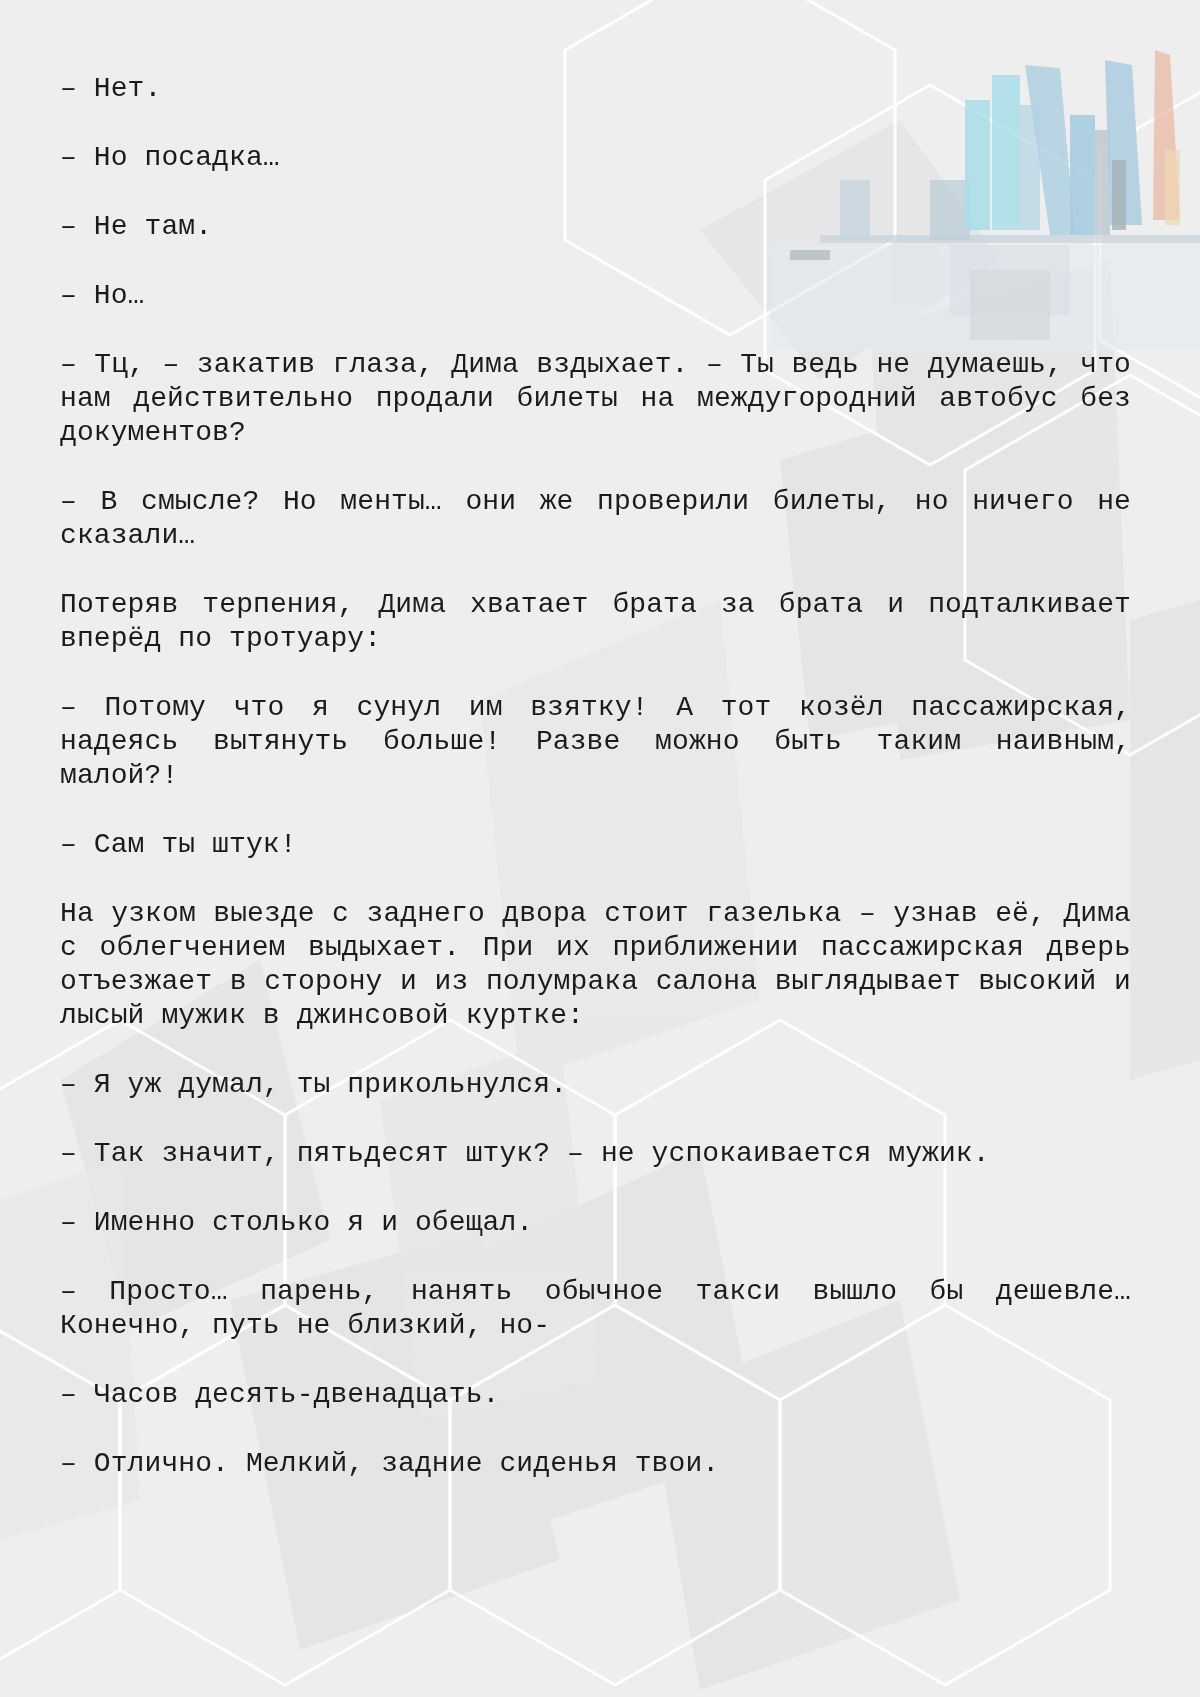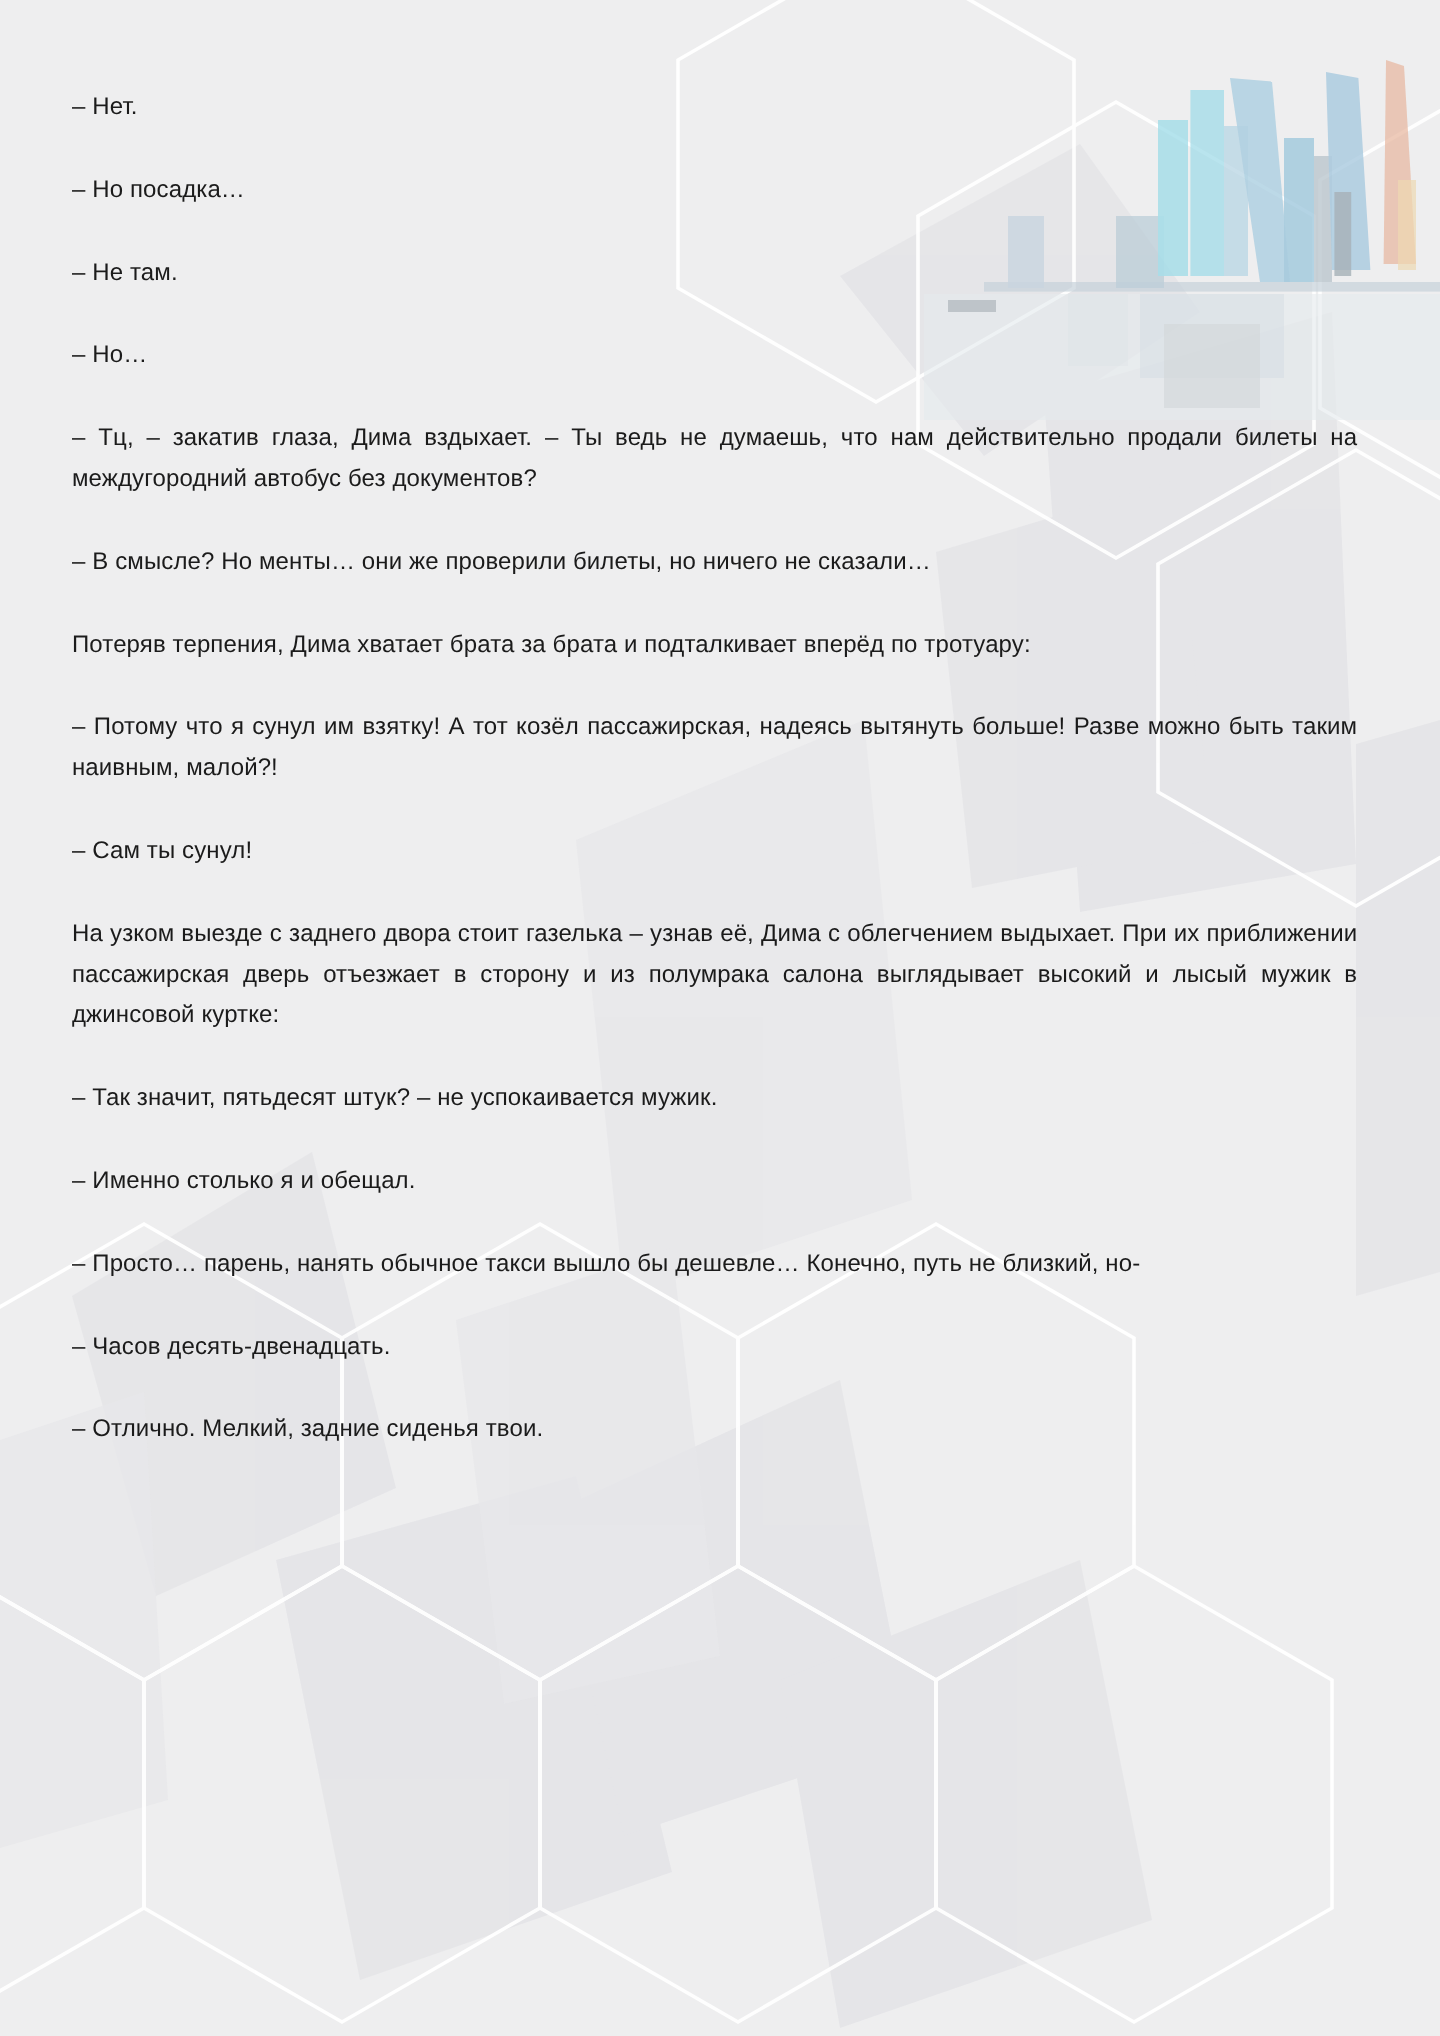--- a/index.html
+++ b/index.html
@@ -5,21 +5,21 @@
   html, body { margin: 0; padding: 0; }
   body {
     width: 1200px; height: 1697px; position: relative; overflow: hidden;
     background: #eeeeef;
     font-family: "Liberation Sans", "DejaVu Sans", sans-serif;
   }
   .bg { position: absolute; inset: 0; z-index: 0; }
   .skyline { position: absolute; right: 0; top: 20px; width: 430px; height: 330px; z-index: 0; opacity: 0.85; }
   .page-text {
     position: absolute; left: 60px; top: 72px; width: 1071px; z-index: 1;
-    color: #1b1b1b; font-size: 20px; line-height: 34px;
+    color: #1b1b1b; font-size: 28px; line-height: 34px; font-family: Liberation Mono, monospace;
   }
   .page-text p {
     margin: 0 0 35px 0; text-align: justify; text-align-last: left;
     letter-spacing: 0.1px;
   }
 </style>
 </head>
 <body>
 
 <svg class="bg" width="1200" height="1697" viewBox="0 0 1200 1697">
@@ -78,20 +78,21 @@
 
 <div class="page-text">
   <p>– Нет.</p>
   <p>– Но посадка…</p>
   <p>– Не там.</p>
   <p>– Но…</p>
   <p>– Тц, – закатив глаза, Дима вздыхает. – Ты ведь не думаешь, что нам действительно продали билеты на междугородний автобус без документов?</p>
   <p>– В смысле? Но менты… они же проверили билеты, но ничего не сказали…</p>
   <p>Потеряв терпения, Дима хватает брата за брата и подталкивает вперёд по тротуару:</p>
   <p>– Потому что я сунул им взятку! А тот козёл пассажирская, надеясь вытянуть больше! Разве можно быть таким наивным, малой?!</p>
-  <p>– Сам ты сунул!</p>
+  <p>– Сам ты штук!</p>
   <p>На узком выезде с заднего двора стоит газелька – узнав её, Дима с облегчением выдыхает. При их приближении пассажирская дверь отъезжает в сторону и из полумрака салона выглядывает высокий и лысый мужик в джинсовой куртке:</p>
+  <p>– Я уж думал, ты прикольнулся.</p>
   <p>– Так значит, пятьдесят штук? – не успокаивается мужик.</p>
   <p>– Именно столько я и обещал.</p>
   <p>– Просто… парень, нанять обычное такси вышло бы дешевле… Конечно, путь не близкий, но-</p>
   <p>– Часов десять-двенадцать.</p>
   <p>– Отлично. Мелкий, задние сиденья твои.</p>
 </div>
 
 </body></html>

